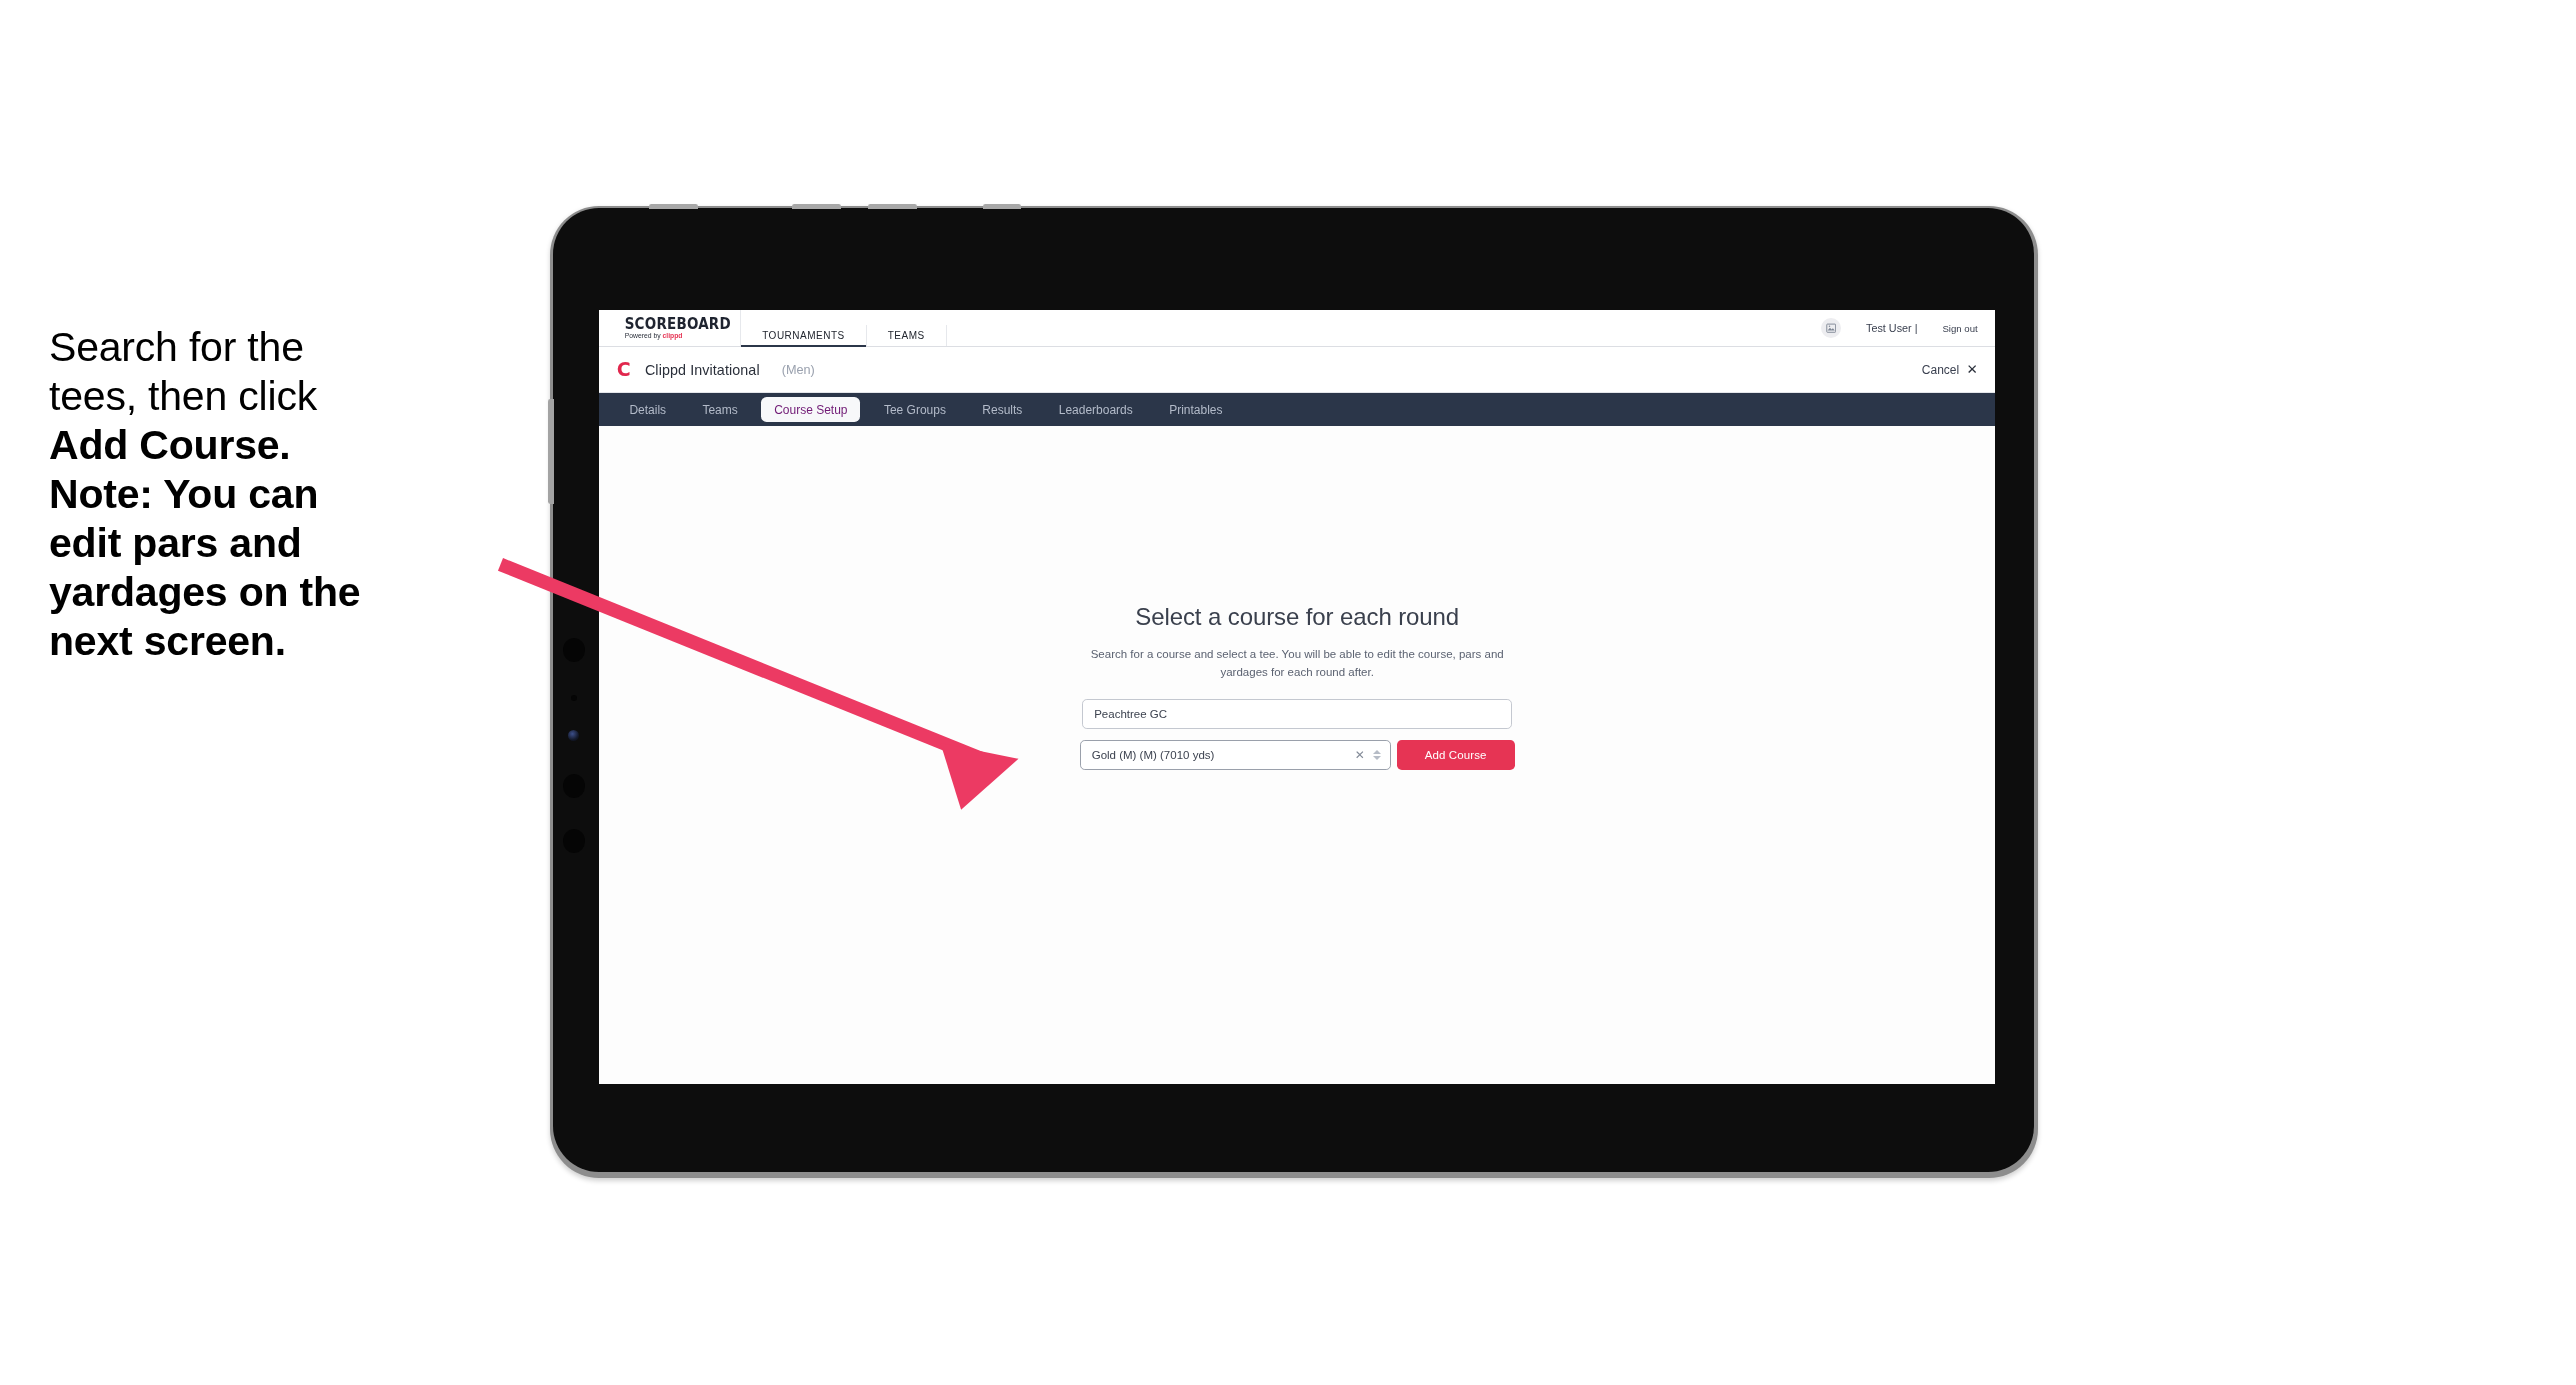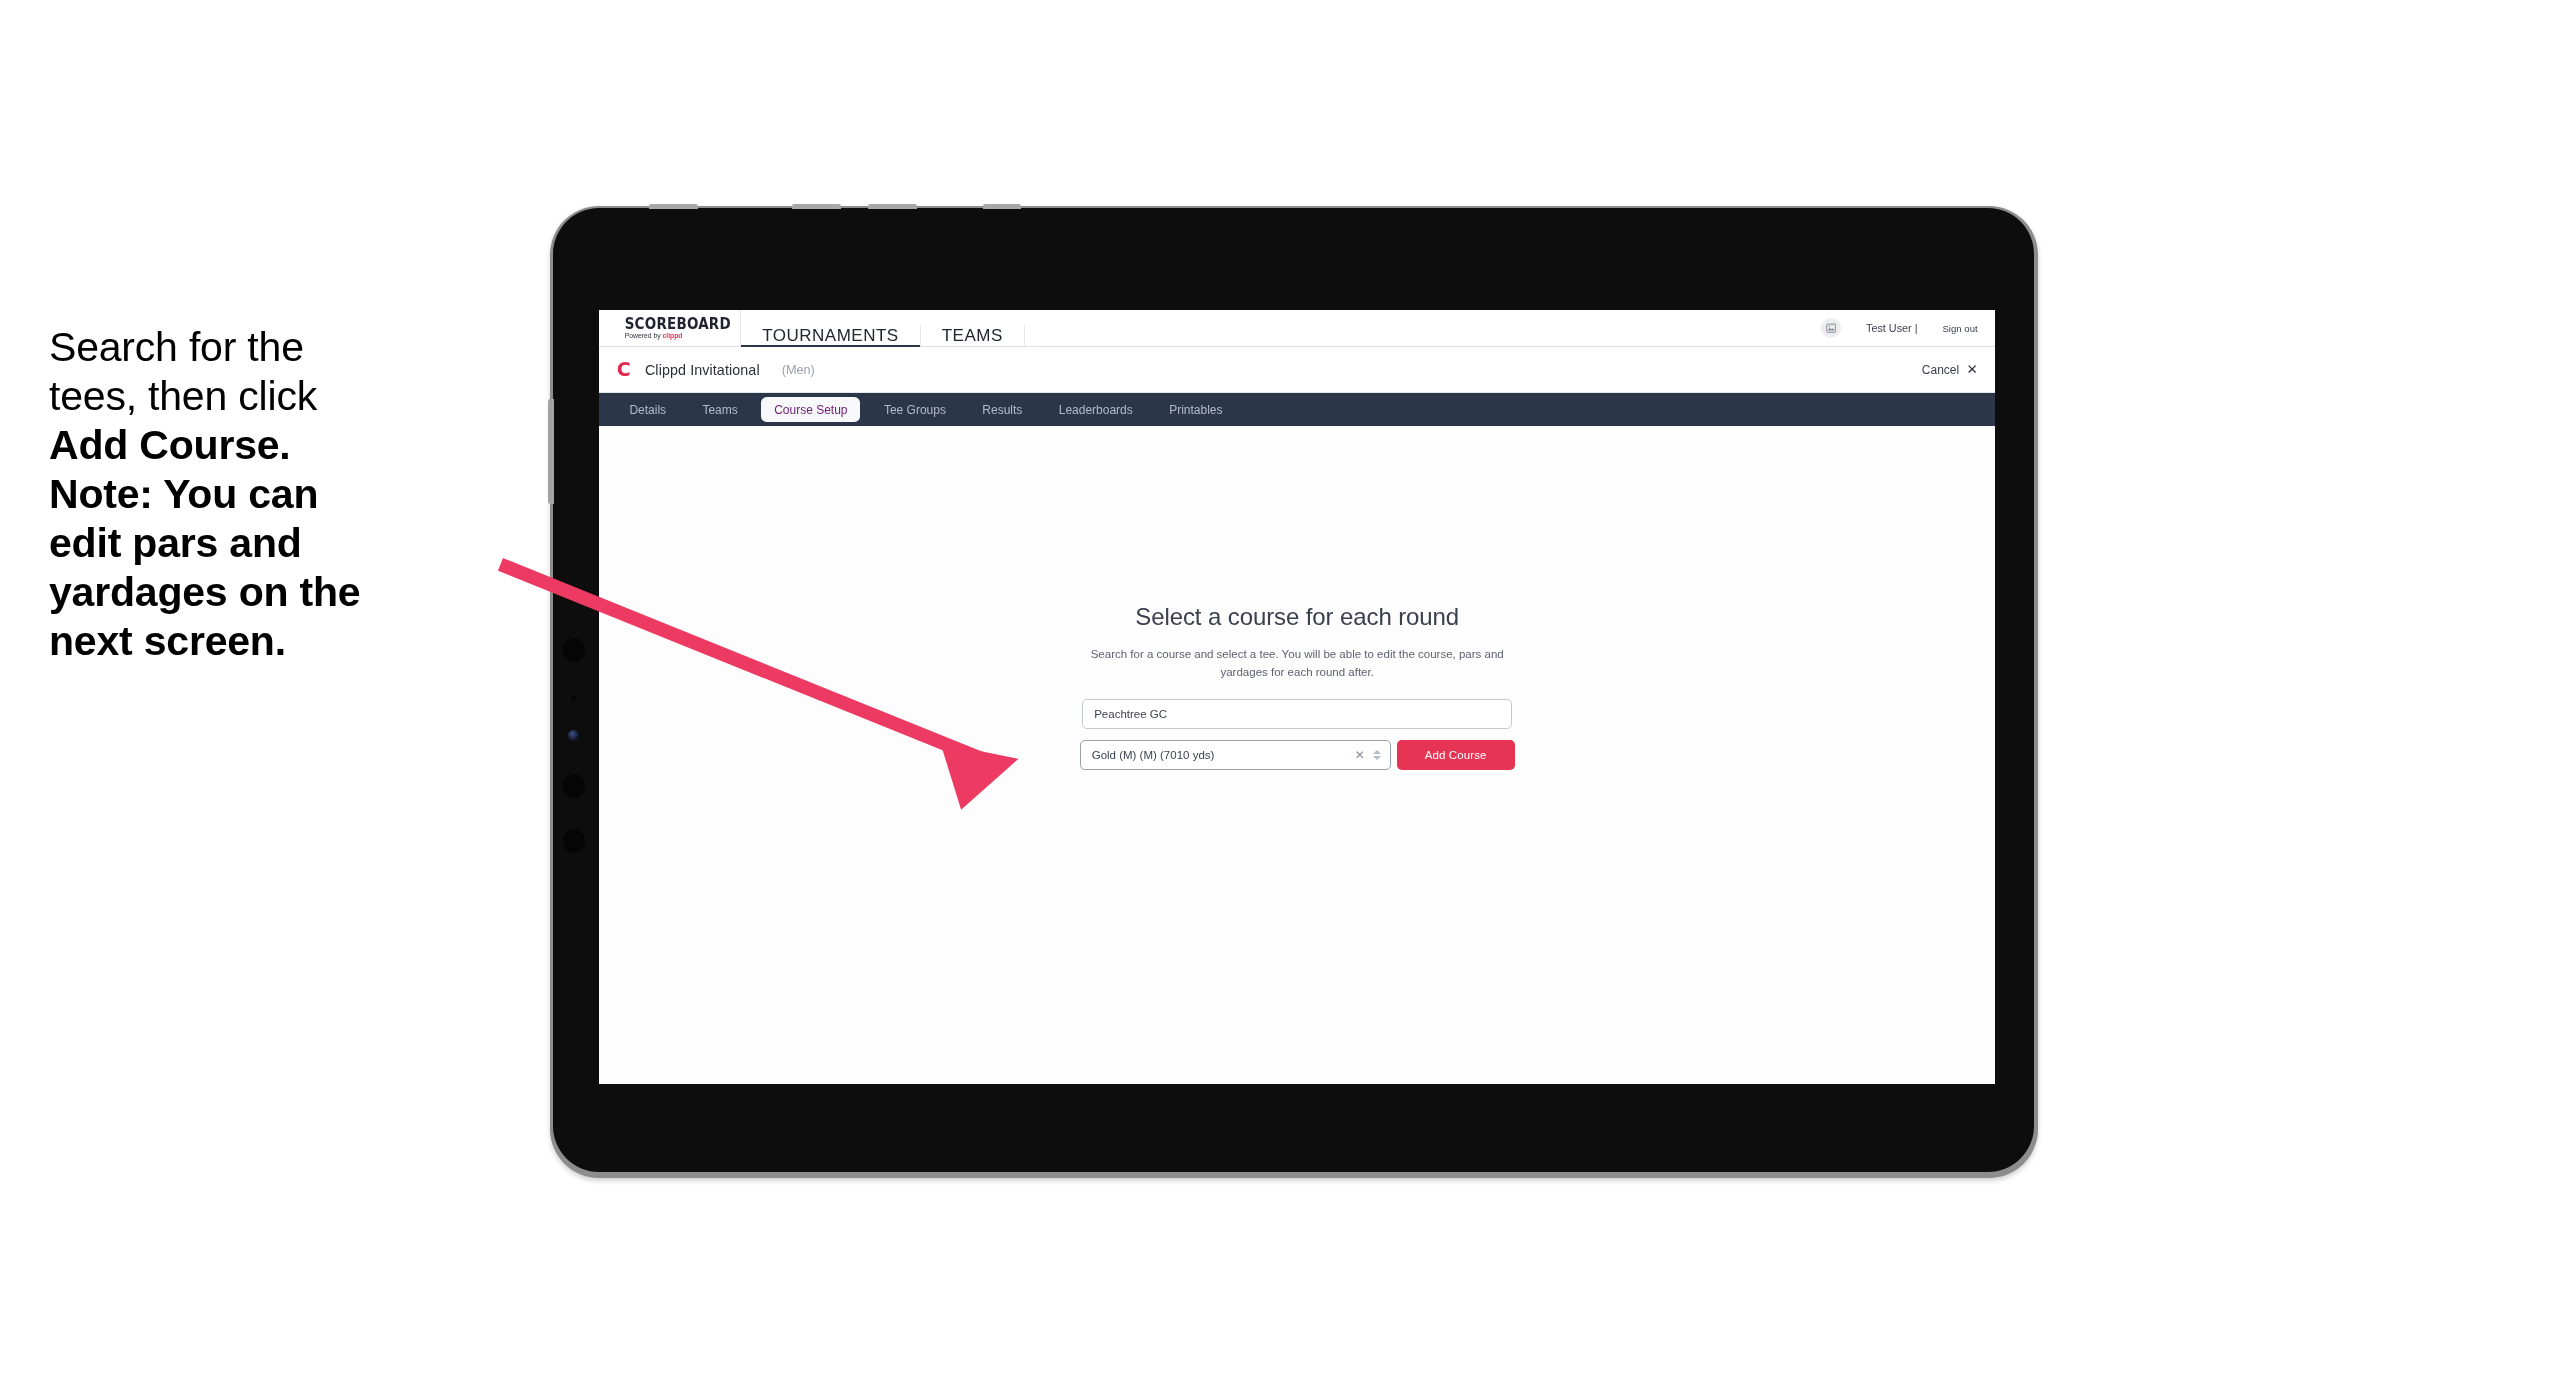--- a/index.html
+++ b/index.html
@@ -156,21 +156,21 @@
   .logo-sub .brand { color: #e63454; font-weight: 700; }
 
   .topnav {
     display: flex;
     align-items: stretch;
   }
   .topnav-item {
     padding: 0 21px;
     display: flex;
     align-items: center;
-    font-size: 17px;
+    font-size: 10px;
     letter-spacing: 0.5px;
     color: #22262f;
     border-right: 0.8px solid #e6e8ec;
     position: relative;
     cursor: pointer;
     margin-top: 15px;
   }
   .topnav-item.active::after {
     content: "";
     position: absolute;

